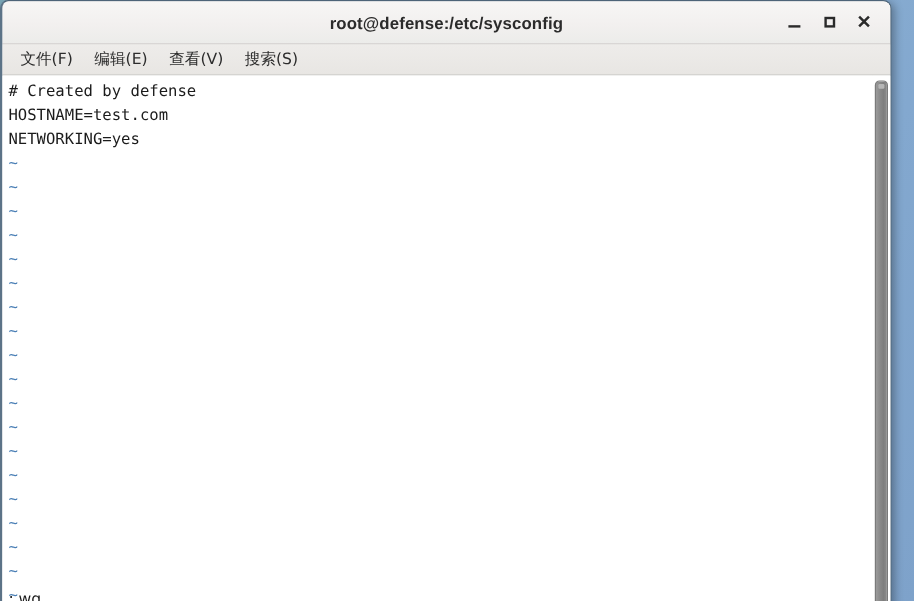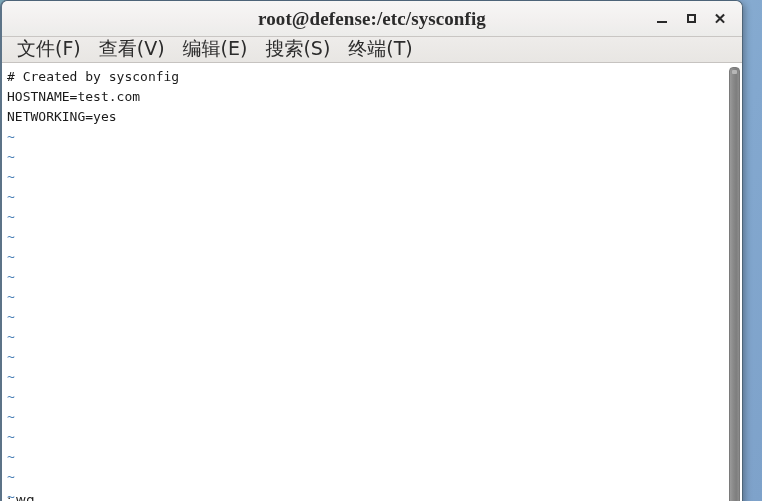--- a/index.html
+++ b/index.html
@@ -49,22 +49,22 @@
     flex: 0 0 35px;
     background: linear-gradient(to bottom, #f7f6f5 0%, #f2f0ef 55%, #ececea 100%);
     border-bottom: 1px solid #c9c6c3;
     border-top-left-radius: 6px;
     border-top-right-radius: 6px;
     display: flex;
     align-items: center;
     justify-content: center;
   }
   #title-text {
-    font-family: Liberation Serif, serif;
-    font-size: 19px;
+    font-family: Liberation Sans, sans-serif;
+    font-size: 14px;
     font-weight: bold;
     color: #2b2b2b;
     letter-spacing: 0.1px;
     user-select: none;
     white-space: nowrap;
   }
   #window-controls {
     position: absolute;
     right: 8px;
     top: 0;
@@ -114,21 +114,21 @@
     flex: 0 0 26px;
     background: linear-gradient(to bottom, #eeecea 0%, #e8e6e3 100%);
     border-bottom: 1px solid #c6c3c0;
     display: flex;
     align-items: center;
     padding-left: 6px;
     box-sizing: border-box;
   }
   .menu-item {
     font-family: "DejaVu Sans", "Liberation Sans", sans-serif;
-    font-size: 19px;
+    font-size: 13px;
     color: #2c2c2c;
     padding: 3px 9px 4px 9px;
     cursor: default;
     white-space: nowrap;
     user-select: none;
   }
 
   
   #term-area {
     flex: 1 1 auto;
@@ -216,30 +216,29 @@
         <span class="glyph g-max"></span>
       </div>
       <div class="wbtn">
         <span class="glyph g-close">✕</span>
       </div>
     </div>
   </div>
 
   <div id="menubar">
     <div class="menu-item">文件(F)</div>
+    <div class="menu-item">编辑(E)</div>
     <div class="menu-item">查看(V)</div>
-    <div class="menu-item">编辑(E)</div>
     <div class="menu-item">搜索(S)</div>
-    <div class="menu-item">终端(T)</div>
   </div>
 
   <div id="term-area">
     <div id="term-screen">
       <div id="term-lines">
-          <div class="term-line"># Created by sysconfig</div>
+          <div class="term-line"># Created by defense</div>
           <div class="term-line">HOSTNAME=test.com</div>
           <div class="term-line">NETWORKING=yes</div>
           <div class="term-line tilde">~</div>
           <div class="term-line tilde">~</div>
           <div class="term-line tilde">~</div>
           <div class="term-line tilde">~</div>
           <div class="term-line tilde">~</div>
           <div class="term-line tilde">~</div>
           <div class="term-line tilde">~</div>
           <div class="term-line tilde">~</div>

